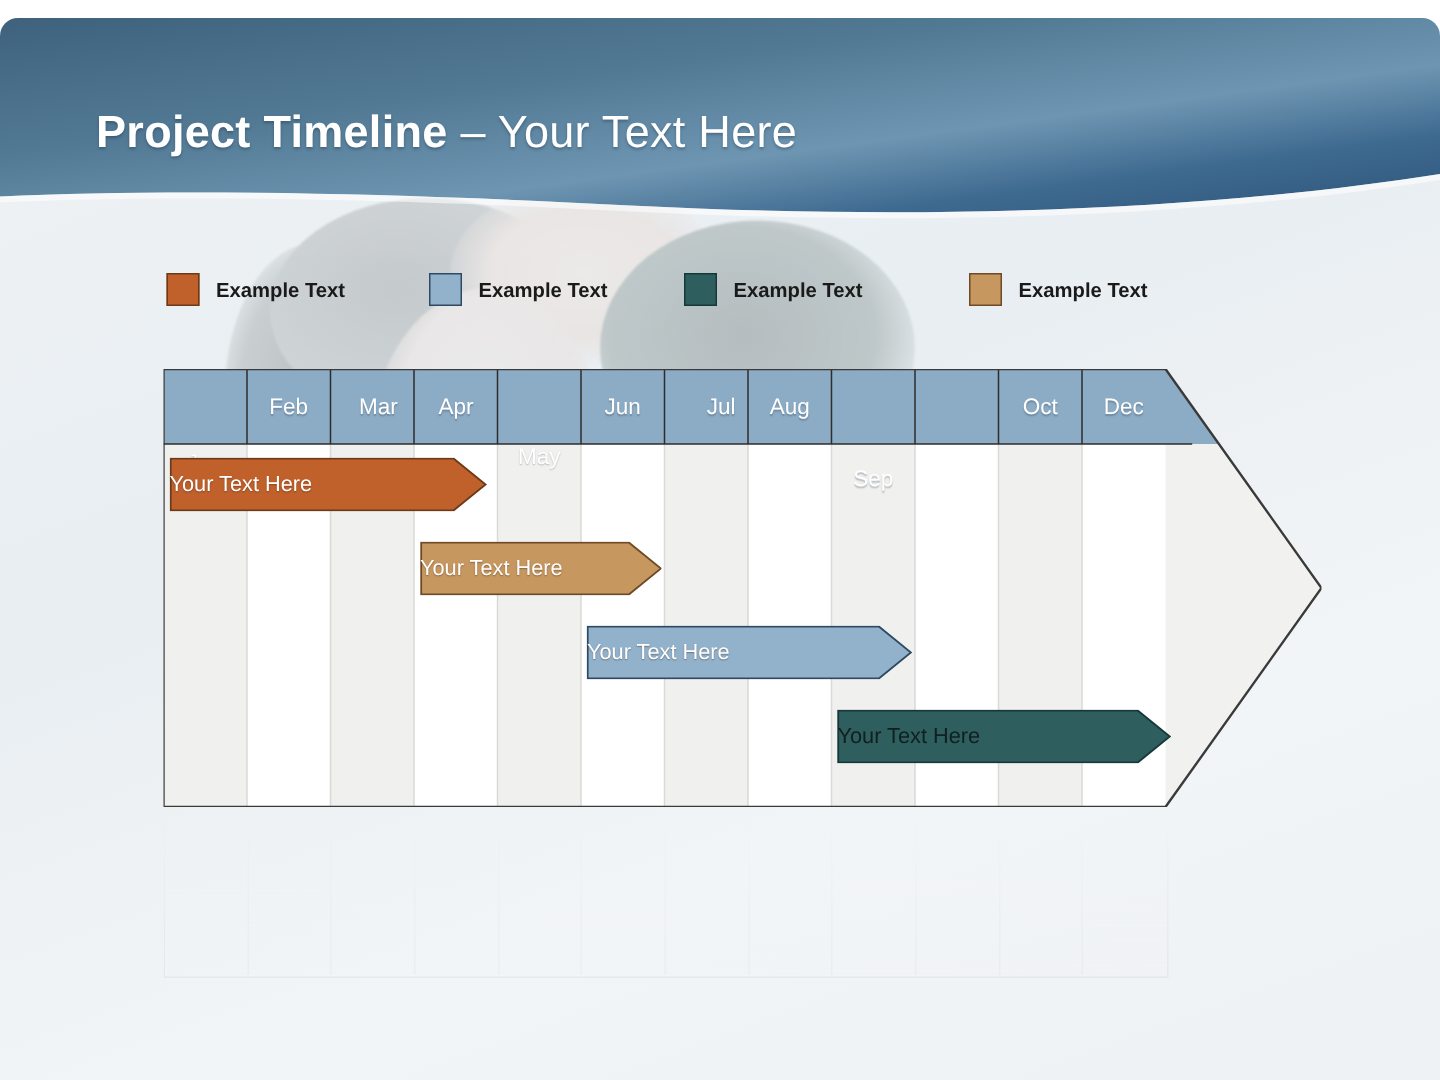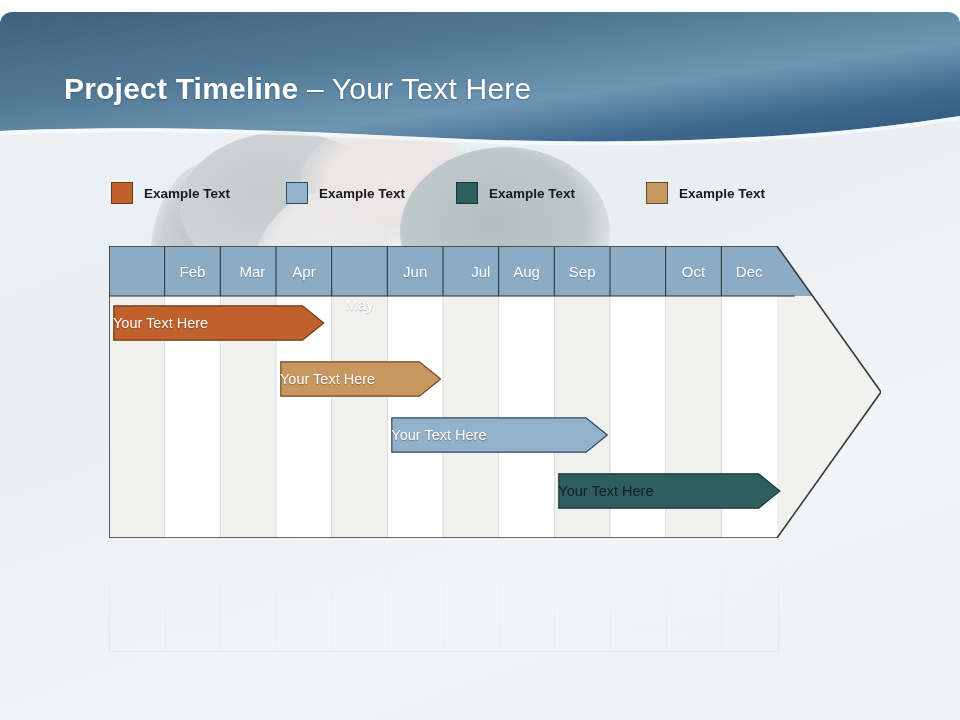--- a/index.html
+++ b/index.html
@@ -259,21 +259,21 @@
         <line x1="0" x2="685.8082191780821" y1="50" y2="50" stroke="#2D2D2D" stroke-width="1"></line>
       </svg>
       <div class="month-cell" style="left: 0px; width: 55.6667px; margin-top: 37px;">Jan</div>
       <div class="month-cell" style="left: 55.6667px; width: 55.6667px;">Feb</div>
       <div class="month-cell" style="left: 111.333px; width: 64px;">Mar</div>
       <div class="month-cell" style="left: 167px; width: 56px;">Apr</div>
       <div class="month-cell" style="left: 222.667px; width: 55.6667px; margin-top: 33px;">May</div>
       <div class="month-cell" style="left: 278.333px; width: 55.6667px;">Jun</div>
       <div class="month-cell" style="left: 334px; width: 55.6667px; padding-left: 20px;">Jul</div>
       <div class="month-cell" style="left: 389.667px; width: 55.6667px;">Aug</div>
-      <div class="month-cell" style="left: 445.333px; width: 55.6667px;">Sep</div>
+      <div class="month-cell" style="left: 445.333px; width: 55.6667px; margin-top: 48px;">Sep</div>
       <div class="month-cell" style="left: 556.667px; width: 55.6667px;">Oct</div>
       <div class="month-cell" style="left: 612.333px; width: 55.6667px;">Dec</div>
       <div class="bar" style="left: 4px; top: 59px; width: 211.533px;">
         <svg width="211.5333333333333" height="36" viewBox="0 0 211.5333333333333 36">
           <path d="M0.8,0.8 L189.5333333333333,0.8 L210.7333333333333,18 L189.5333333333333,35.2 L0.8,35.2 Z" fill="#C0602B" stroke="#6B3A18" stroke-width="1.2" stroke-linejoin="miter"></path>
         </svg>
         <span class="bar-label on-light">Your  Text Here</span>
       </div>
       <div class="bar" style="left: 171px; top: 115px; width: 161.433px;">
         <svg width="161.43333333333334" height="36" viewBox="0 0 161.43333333333334 36">

